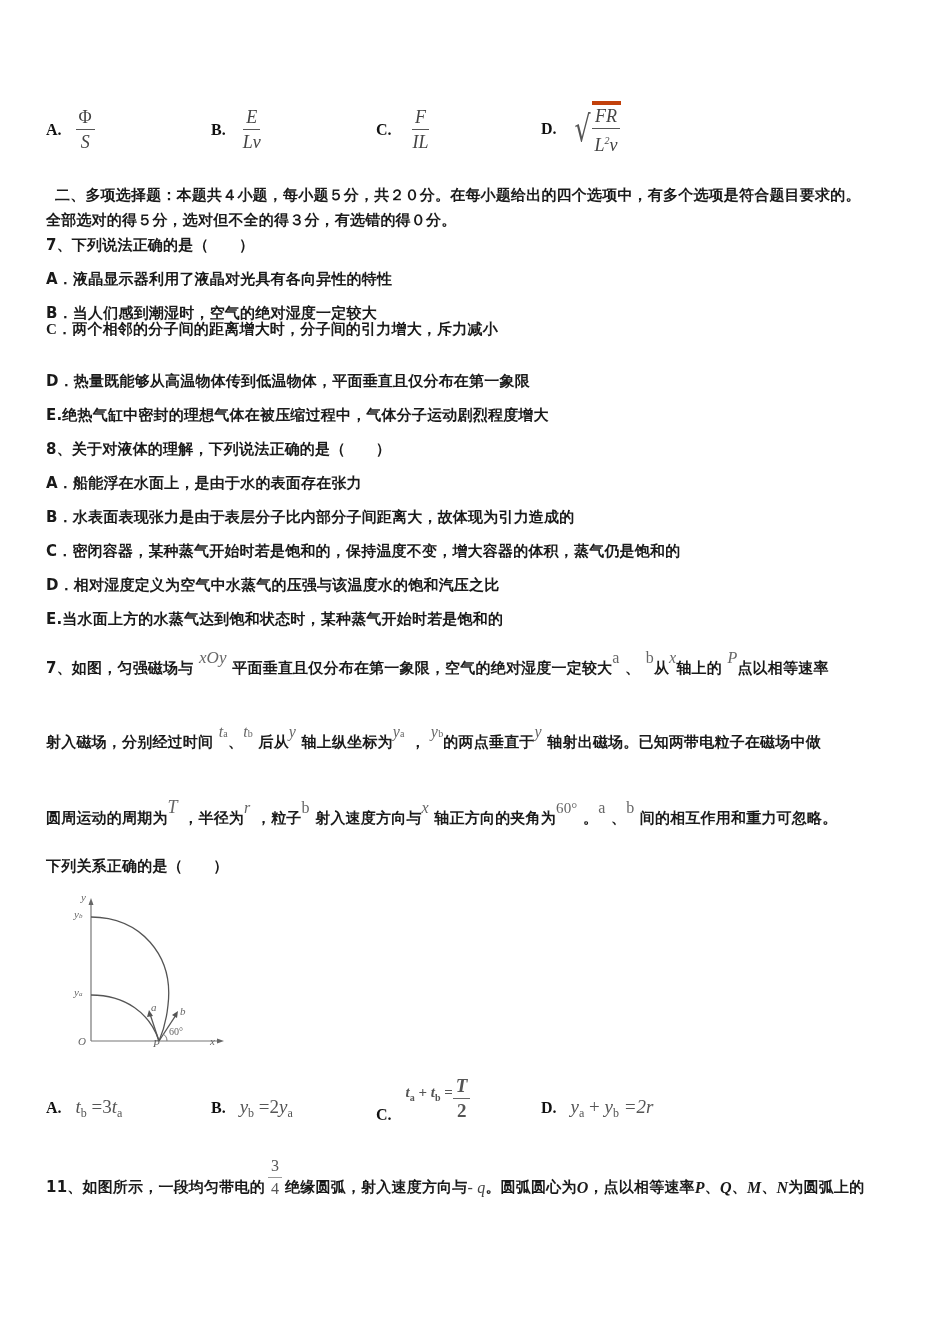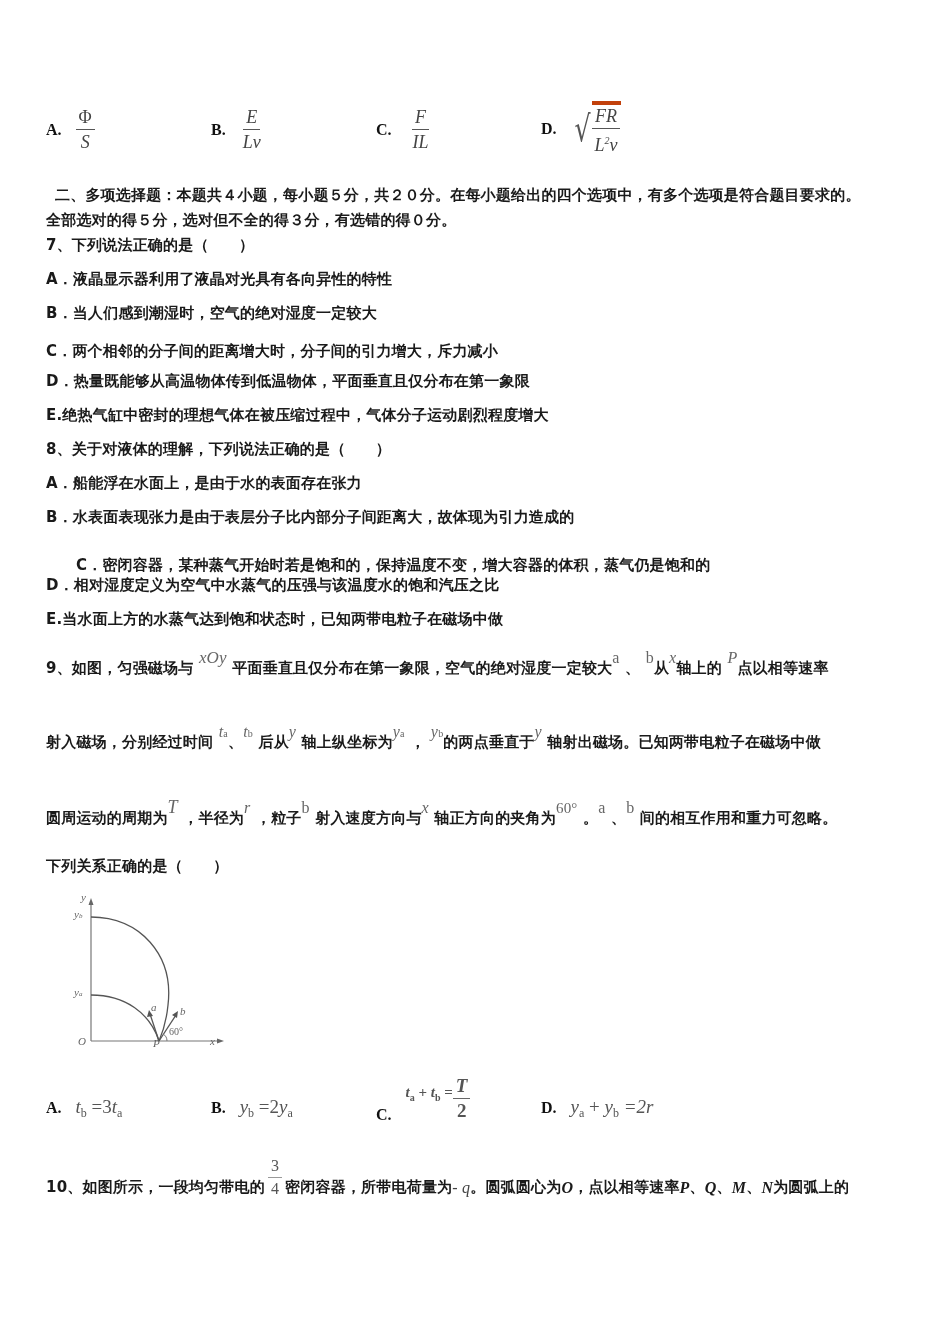--- a/index.html
+++ b/index.html
@@ -56,33 +56,33 @@
     </span>
   </span>
 </div>
 
 <div class="abs cn" style="left:55px; top:186px;">二、多项选择题：本题共４小题，每小题５分，共２０分。在每小题给出的四个选项中，有多个选项是符合题目要求的。</div>
 <div class="abs cn" style="left:46px; top:211px;">全部选对的得５分，选对但不全的得３分，有选错的得０分。</div>
 
 <div class="abs cn" style="left:46px; top:236px;">7、下列说法正确的是（　　）</div>
 <div class="abs cn" style="left:46px; top:270px;text-align:right;">A．液晶显示器利用了液晶对光具有各向异性的特性</div>
 <div class="abs cn" style="left:46px; top:304px;">B．当人们感到潮湿时，空气的绝对湿度一定较大</div>
-<div class="abs cn" style="left:46px; top:342px;">C．两个相邻的分子间的距离增大时，分子间的引力增大，斥力减小</div>
+<div class="abs cn" style="left:46px; top:320px;font-family:Liberation Serif, serif;">C．两个相邻的分子间的距离增大时，分子间的引力增大，斥力减小</div>
 <div class="abs cn" style="left:46px; top:372px;">D．热量既能够从高温物体传到低温物体，平面垂直且仅分布在第一象限</div>
 <div class="abs cn" style="left:46px; top:406px;">E.绝热气缸中密封的理想气体在被压缩过程中，气体分子运动剧烈程度增大</div>
 
 <div class="abs cn" style="left:46px; top:440px;">8、关于对液体的理解，下列说法正确的是（　　）</div>
 <div class="abs cn" style="left:46px; top:474px;">A．船能浮在水面上，是由于水的表面存在张力</div>
 <div class="abs cn" style="left:46px; top:508px;">B．水表面表现张力是由于表层分子比内部分子间距离大，故体现为引力造成的</div>
-<div class="abs cn" style="left:46px; top:556px;margin-left:30px;">C．密闭容器，某种蒸气开始时若是饱和的，保持温度不变，增大容器的体积，蒸气仍是饱和的</div>
+<div class="abs cn" style="left:46px; top:542px;">C．密闭容器，某种蒸气开始时若是饱和的，保持温度不变，增大容器的体积，蒸气仍是饱和的</div>
 <div class="abs cn" style="left:46px; top:576px;">D．相对湿度定义为空气中水蒸气的压强与该温度水的饱和汽压之比</div>
-<div class="abs cn" style="left:46px; top:610px;">E.当水面上方的水蒸气达到饱和状态时，已知两带电粒子在磁场中做</div>
+<div class="abs cn" style="left:46px; top:610px;">E.当水面上方的水蒸气达到饱和状态时，某种蒸气开始时若是饱和的</div>
 
 <div class="abs cn" style="left:46px; top:658px;">
-  <span>9、如图，匀强磁场与</span>
+  <span>7、如图，匀强磁场与</span>
   <span class="inl" style="font-size:17px;">xOy</span>
   <span>平面垂直且仅分布在第一象限，空气的绝对湿度一定较大</span><span class="inl" style="font-style:normal;">a</span>
   <span>、</span>
   <span class="inl" style="font-style:normal;">b</span><span>从</span><span class="inl">x</span><span>轴上的</span>
   <span class="inl">P</span><span>点以相等速率</span>
 </div>
 
 <div class="abs cn" style="left:46px; top:733px;">
   <span>射入磁场，分别经过时间</span>
   <span class="inl"><span>t</span><span class="sub">a</span></span><span>、</span><span class="inl"><span>t</span><span class="sub">b</span></span>
@@ -153,26 +153,26 @@
       <span class="den" style="font-style:normal;">2</span>
     </span>
   </span>
 </div>
 <div class="abs" style="left:541px; top:1096px; display:flex; align-items:baseline;">
   <span class="lbl" style="margin-right:14px;">D.</span>
   <span class="opt-math"><span>y</span><span class="s">a</span><span style="font-style:normal;"> + </span><span>y</span><span class="s">b</span><span> =2r</span></span>
 </div>
 
 <div class="abs cn" style="left:46px; top:1156px; display:flex; align-items:flex-end;">
-  <span style="padding-bottom:2px;">10、如图所示，一段均匀带电的</span>
+  <span style="padding-bottom:2px;">11、如图所示，一段均匀带电的</span>
   <span class="frac math" style="font-style:normal; font-size:16px; font-weight:normal; color:#555; margin:0 3px;">
     <span class="num" style="border-bottom-color:#999; line-height:20px;">3</span>
     <span class="den" style="line-height:20px;">4</span>
   </span>
-  <span style="padding-bottom:2px;">密闭容器，所带电荷量为</span>
+  <span style="padding-bottom:2px;">绝缘圆弧，射入速度方向与</span>
   <span class="math" style="font-size:16px; font-weight:normal; padding-bottom:2px;">- q</span>
   <span style="padding-bottom:2px;">。圆弧圆心为</span>
   <span style="font-family:'Liberation Serif',serif; font-style:italic; font-size:16px; padding-bottom:2px;">O</span>
   <span style="padding-bottom:2px;">，点以相等速率</span>
   <span style="font-family:'Liberation Serif',serif; font-style:italic; font-size:16px; padding-bottom:2px;">P</span>
   <span style="padding-bottom:2px;">、</span>
   <span style="font-family:'Liberation Serif',serif; font-style:italic; font-size:16px; padding-bottom:2px;">Q</span>
   <span style="padding-bottom:2px;">、</span>
   <span style="font-family:'Liberation Serif',serif; font-style:italic; font-size:16px; padding-bottom:2px;">M</span>
   <span style="padding-bottom:2px;">、</span>

